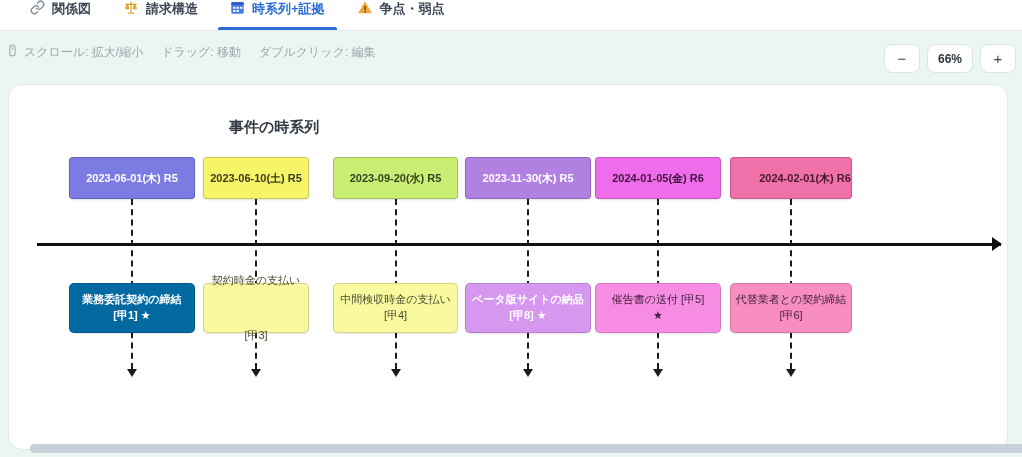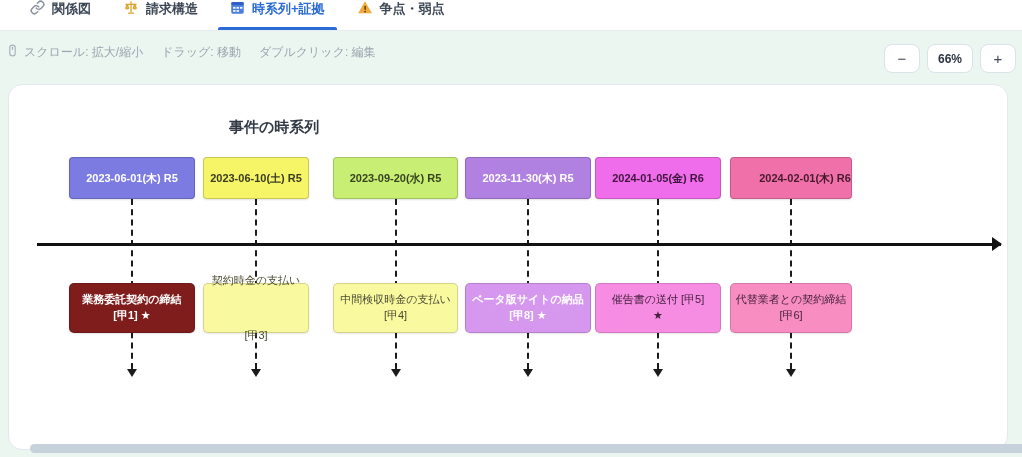--- a/index.html
+++ b/index.html
@@ -182,21 +182,21 @@
   <div class="canvas-title">事件の時系列</div>
 
   <div class="axis">
     <div class="axis-arrow"></div>
   </div>
 
   <div class="col col1">
     <div class="date-box" style="background: rgb(123, 123, 225); color: rgb(255, 255, 255);">2023-06-01(木) R5</div>
     <div class="connector"></div>
     <div class="connector-arrow"></div>
-    <div class="event-box" style="background: #7f1d1d; color: rgb(255, 255, 255); font-weight: bold;">
+    <div class="event-box" style="background: #0369a1; color: rgb(255, 255, 255); font-weight: bold;">
       <span>業務委託契約の締結</span>
       <span>[甲1] ★</span>
     </div>
   </div>
 
   <div class="col col2">
     <div class="date-box" style="background: rgb(245, 245, 103); color: rgb(59, 59, 34);">2023-06-10(土) R5</div>
     <div class="connector"></div>
     <div class="connector-arrow"></div>
     <div class="event-box" style="background: rgb(249, 249, 160); color: rgb(74, 74, 48); font-weight: normal; gap: 39px;">

